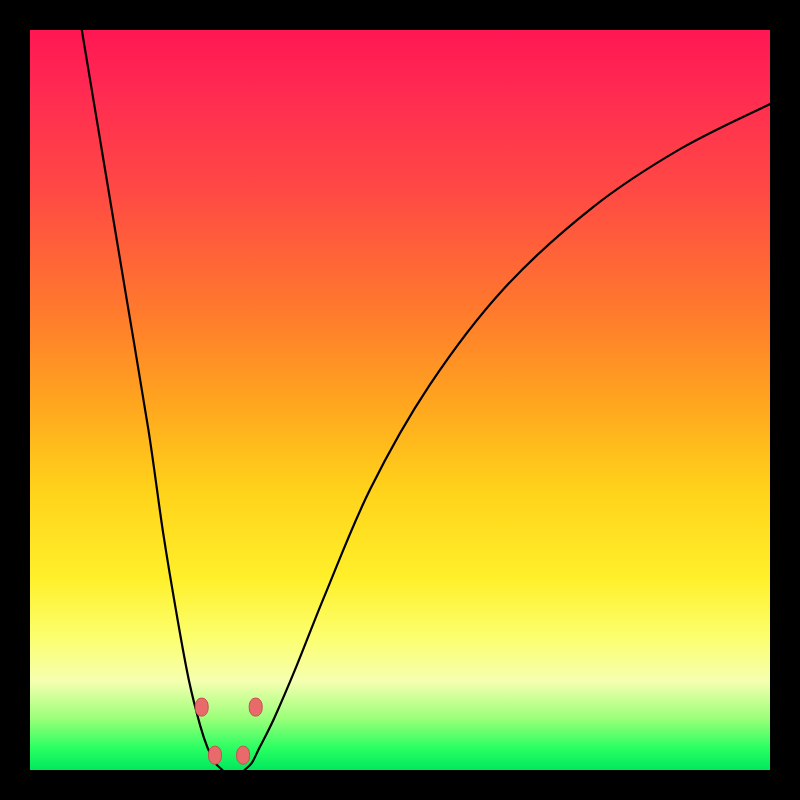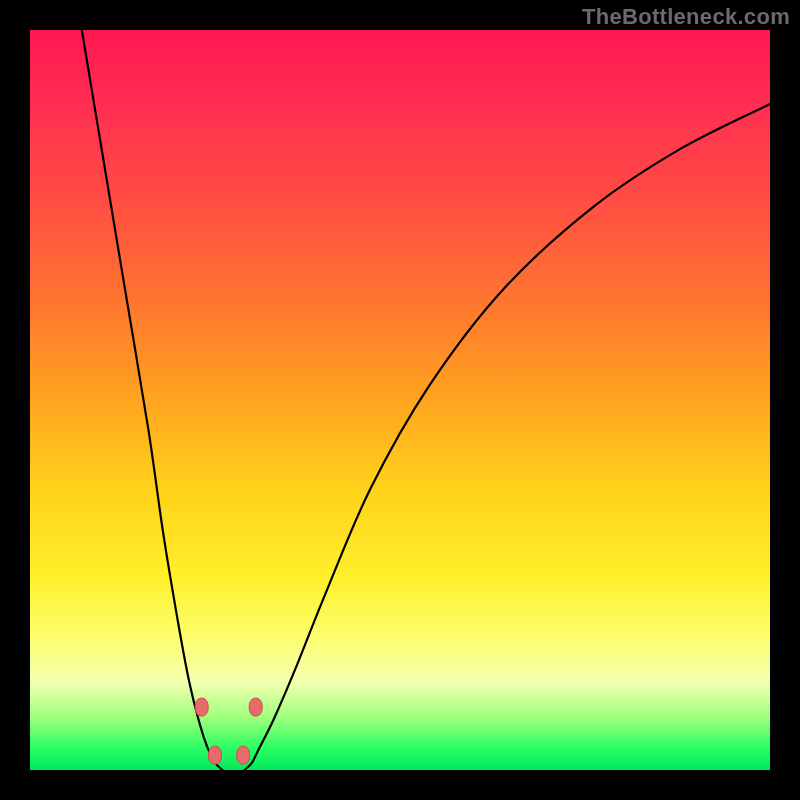--- a/index.html
+++ b/index.html
@@ -67,21 +67,20 @@
   .bead {
     fill: #e86a6a;
     stroke: #c94f4f;
     stroke-width: 1;
   }
 </style>
 </head>
 <body>
 
 <div class="frame">
-  <div class="watermark">TheBottleneck.com</div>
 
   <div class="plot">
     <svg class="curves" viewBox="0 0 740 740">
       <path id="left-branch" class="stroke-main" d="M 51.800000000000004 0 C 55.5 22.200000000000006, 66.6 88.80000000000004, 74 133.20000000000005 C 81.4 177.60000000000005, 88.8 222, 96.2 266.4 C 103.60000000000001 310.79999999999995, 112.23333333333335 360.1333333333333, 118.4 399.59999999999997 C 124.56666666666666 439.0666666666666, 128.26666666666665 471.1333333333333, 133.2 503.2 C 138.13333333333333 535.2666666666667, 143.68333333333334 567.3333333333334, 148 592 C 152.31666666666666 616.6666666666666, 155.39999999999998 633.9333333333334, 159.1 651.2 C 162.8 668.4666666666667, 167.11666666666667 684.5, 170.20000000000002 695.6 C 173.28333333333336 706.7, 175.13333333333333 711.6333333333333, 177.6 717.8 C 180.06666666666666 723.9666666666666, 182.53333333333333 728.9, 185 732.6 C 187.46666666666667 736.3000000000001, 191.16666666666669 738.7666666666667, 192.4 740"></path>
       <path id="right-branch" class="stroke-main" d="M 214.6 740 C 215.83333333333331 738.7666666666667, 219.53333333333333 736.3000000000001, 222 732.6 C 224.46666666666667 728.9, 225.7 725.1999999999999, 229.4 717.8 C 233.10000000000002 710.4, 238.03333333333336 701.7666666666667, 244.20000000000002 688.2 C 250.36666666666667 674.6333333333334, 257.76666666666665 657.3666666666667, 266.4 636.4 C 275.0333333333333 615.4333333333333, 283.66666666666663 592, 296 562.4 C 308.33333333333337 532.8, 323.1333333333334 493.33333333333337, 340.40000000000003 458.8 C 357.6666666666667 424.26666666666665, 377.40000000000003 388.5, 399.6 355.2 C 421.8 321.9, 446.4666666666667 288.6, 473.6 259 C 500.73333333333335 229.4, 532.8 201.03333333333336, 562.4 177.60000000000002 C 592 154.16666666666669, 621.6 135.66666666666666, 651.2 118.39999999999998 C 680.8000000000001 101.13333333333331, 725.2 81.39999999999999, 740 74"></path>
       <g id="beads">
           <rect x="165.17999999999998" y="668.1" width="13" height="18" rx="6" ry="8" class="bead"></rect>
           <rect x="219.2" y="668.1" width="13" height="18" rx="6" ry="8" class="bead"></rect>
           <rect x="178.5" y="716.2" width="13" height="18" rx="6" ry="8" class="bead"></rect>
           <rect x="206.62000000000003" y="716.2" width="13" height="18" rx="6" ry="8" class="bead"></rect>

